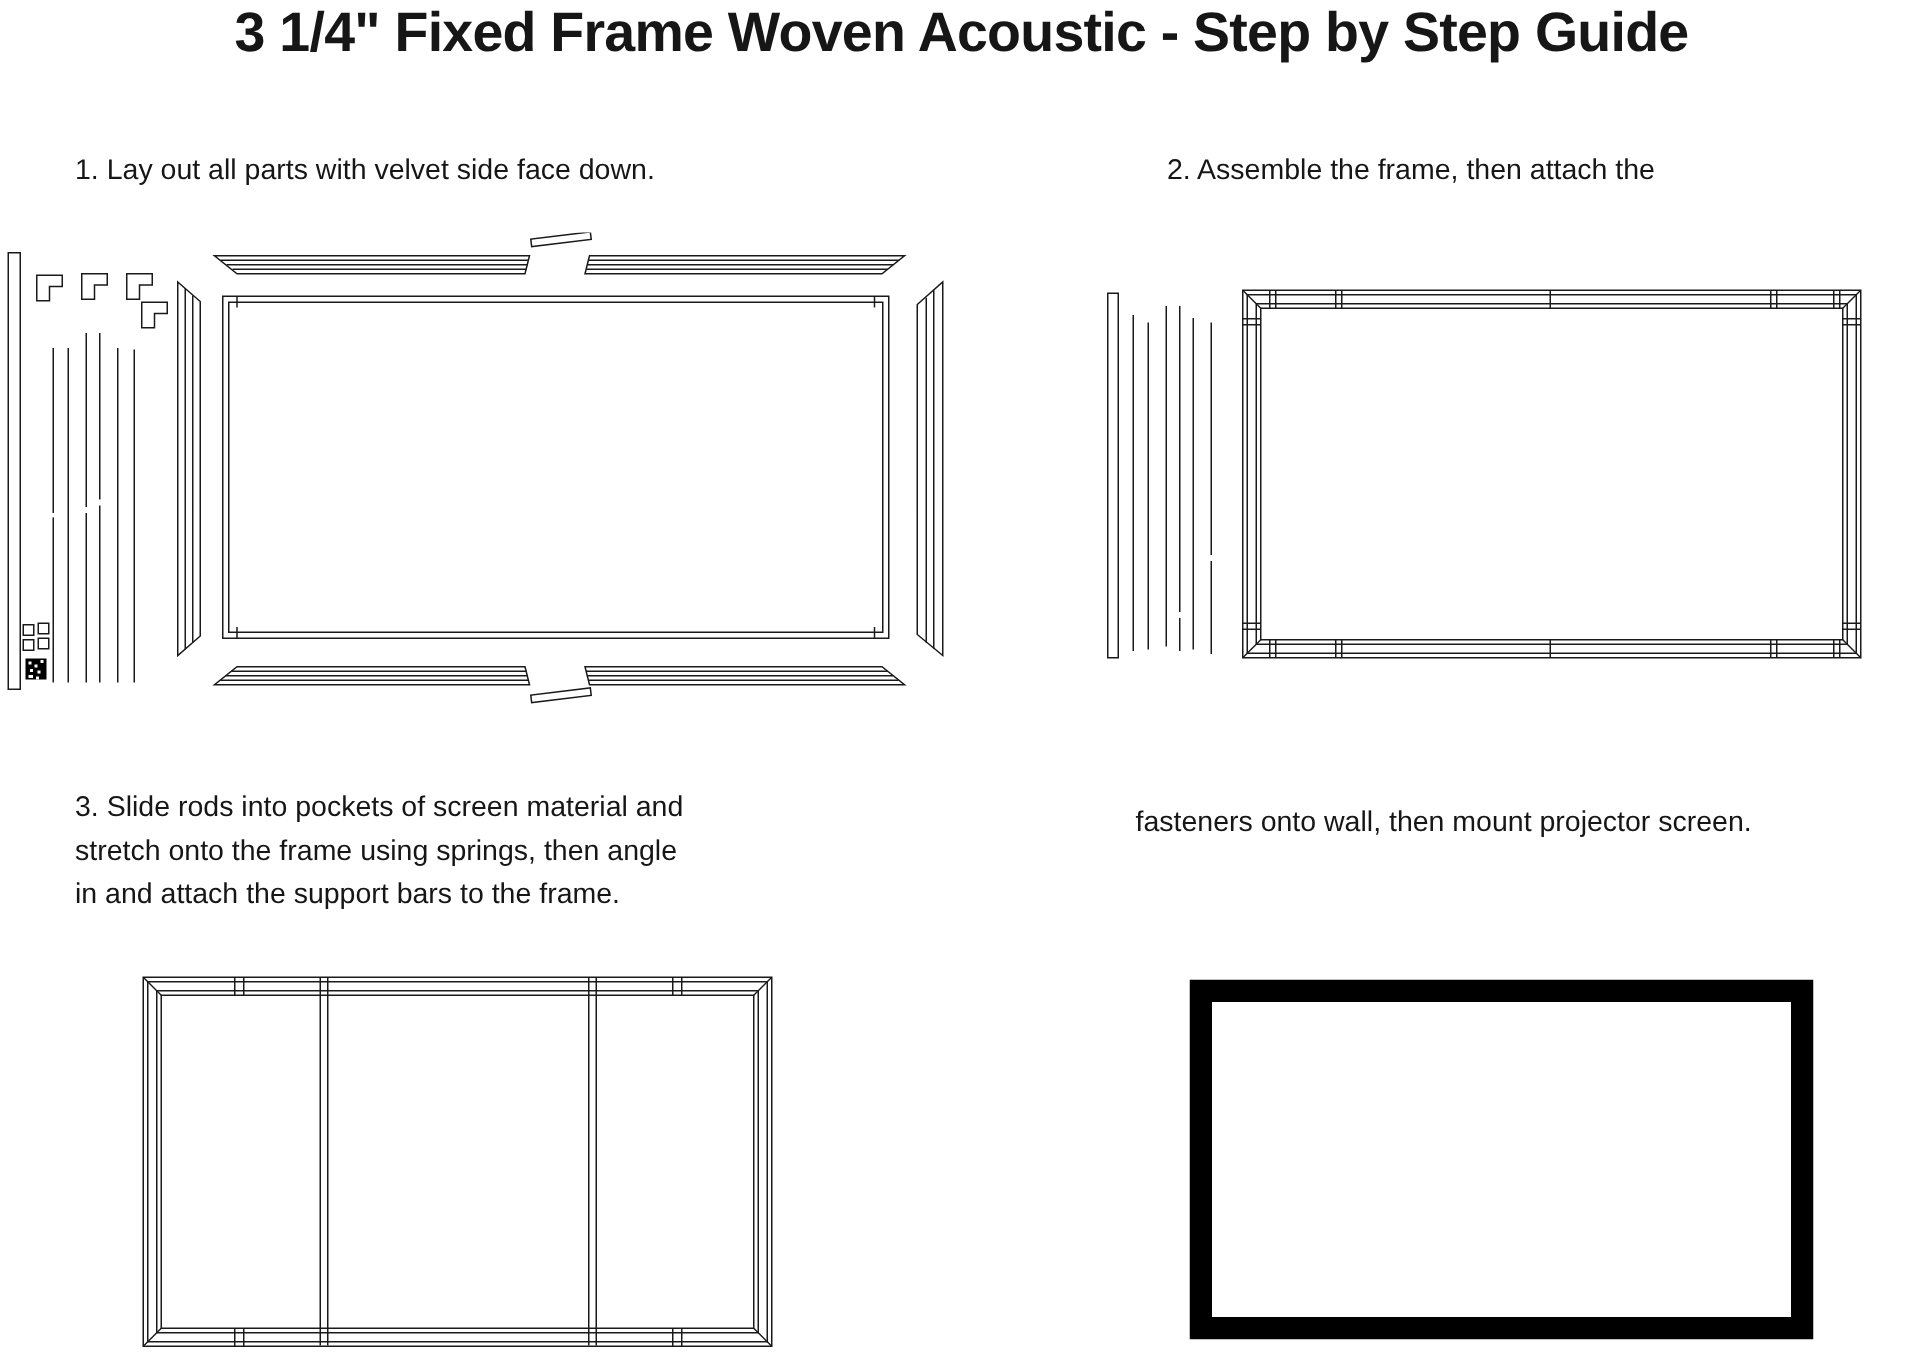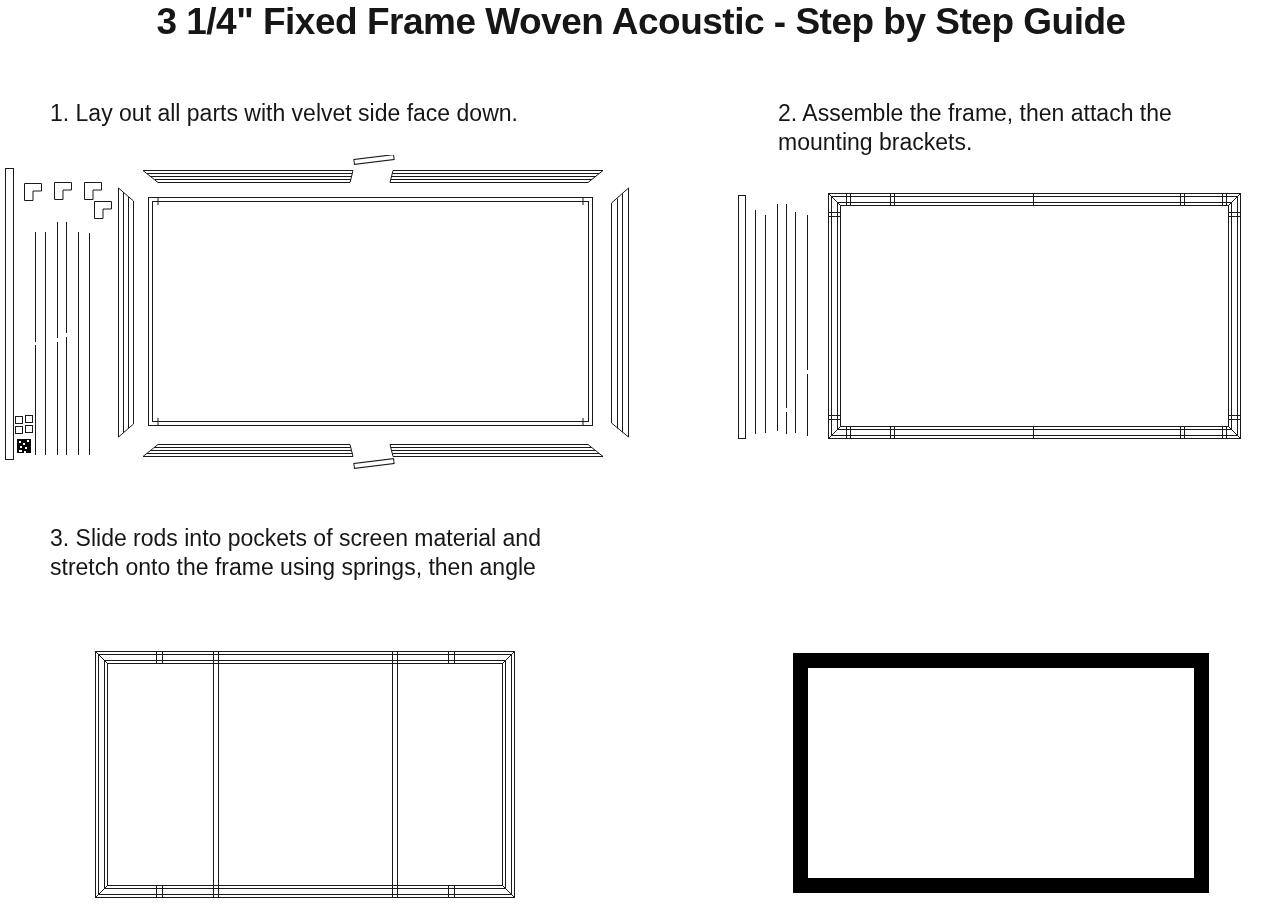--- a/index.html
+++ b/index.html
@@ -6,49 +6,50 @@
   body{
     width:1282px;height:906px;position:relative;overflow:hidden;
     background:var(--background,#fff);
     font-family:"Liberation Sans",sans-serif;
   }
   .title{
     position:absolute;top:1px;left:0;width:1282px;text-align:center;margin:0;
     font-size:37px;font-weight:700;color:var(--text,#161616);letter-spacing:-0.5px;
   }
   .step-text{
-    position:absolute;font-size:23px;line-height:29px;color:var(--text,#161616);
+    position:absolute;font-size:19px;line-height:29px;color:var(--text,#161616);
     white-space:nowrap;
   }
   .diagram{position:absolute;}
   svg .ln{stroke:var(--line,#1a1a1a);stroke-width:1;fill:none;}
   svg .fw{stroke:var(--line,#1a1a1a);stroke-width:1;fill:#fff;}
   svg .fb{fill:var(--frame-black,#000);stroke:none;}
   svg .dw{fill:#fff;stroke:none;}
 </style>
 </head>
 <body>
 
 <h1 class="title">3 1/4" Fixed Frame Woven Acoustic - Step by Step Guide</h1>
 
 <div class="step-text" style="left:50px;top:99px">
   <div>1. Lay out all parts with velvet side face down.</div>
 </div>
 
 <div class="step-text" style="left:778px;top:99px">
   <div>2. Assemble the frame, then attach the</div>
-  <div>mounting brackets.</div>
 </div>
 
 <div class="step-text" style="left:50px;top:524px">
   <div>3. Slide rods into pockets of screen material and</div>
   <div>stretch onto the frame using springs, then angle</div>
+  <div>in and attach the support bars to the frame.</div>
 </div>
 
 <div class="step-text" style="left:757px;top:534px">
+  <div>fasteners onto wall, then mount projector screen.</div>
 </div>
 
 <div class="diagram" style="left:0;top:155px">
 <svg width="650" height="320" viewBox="0 0 650 320">
   <rect class="ln" x="5.5" y="13.5" width="8" height="291"></rect>
   <g>
     <path class="fw" d="M24.5,28.5 h17 v7.5 h-8.5 v9.5 h-8.5 Z"></path>
     <path class="fw" d="M54.5,27.5 h17 v7.5 h-8.5 v9.5 h-8.5 Z"></path>
     <path class="fw" d="M84.5,27.5 h17 v7.5 h-8.5 v9.5 h-8.5 Z"></path>
     <path class="fw" d="M94.5,46.5 h17 v7.5 h-8.5 v9.5 h-8.5 Z"></path>

